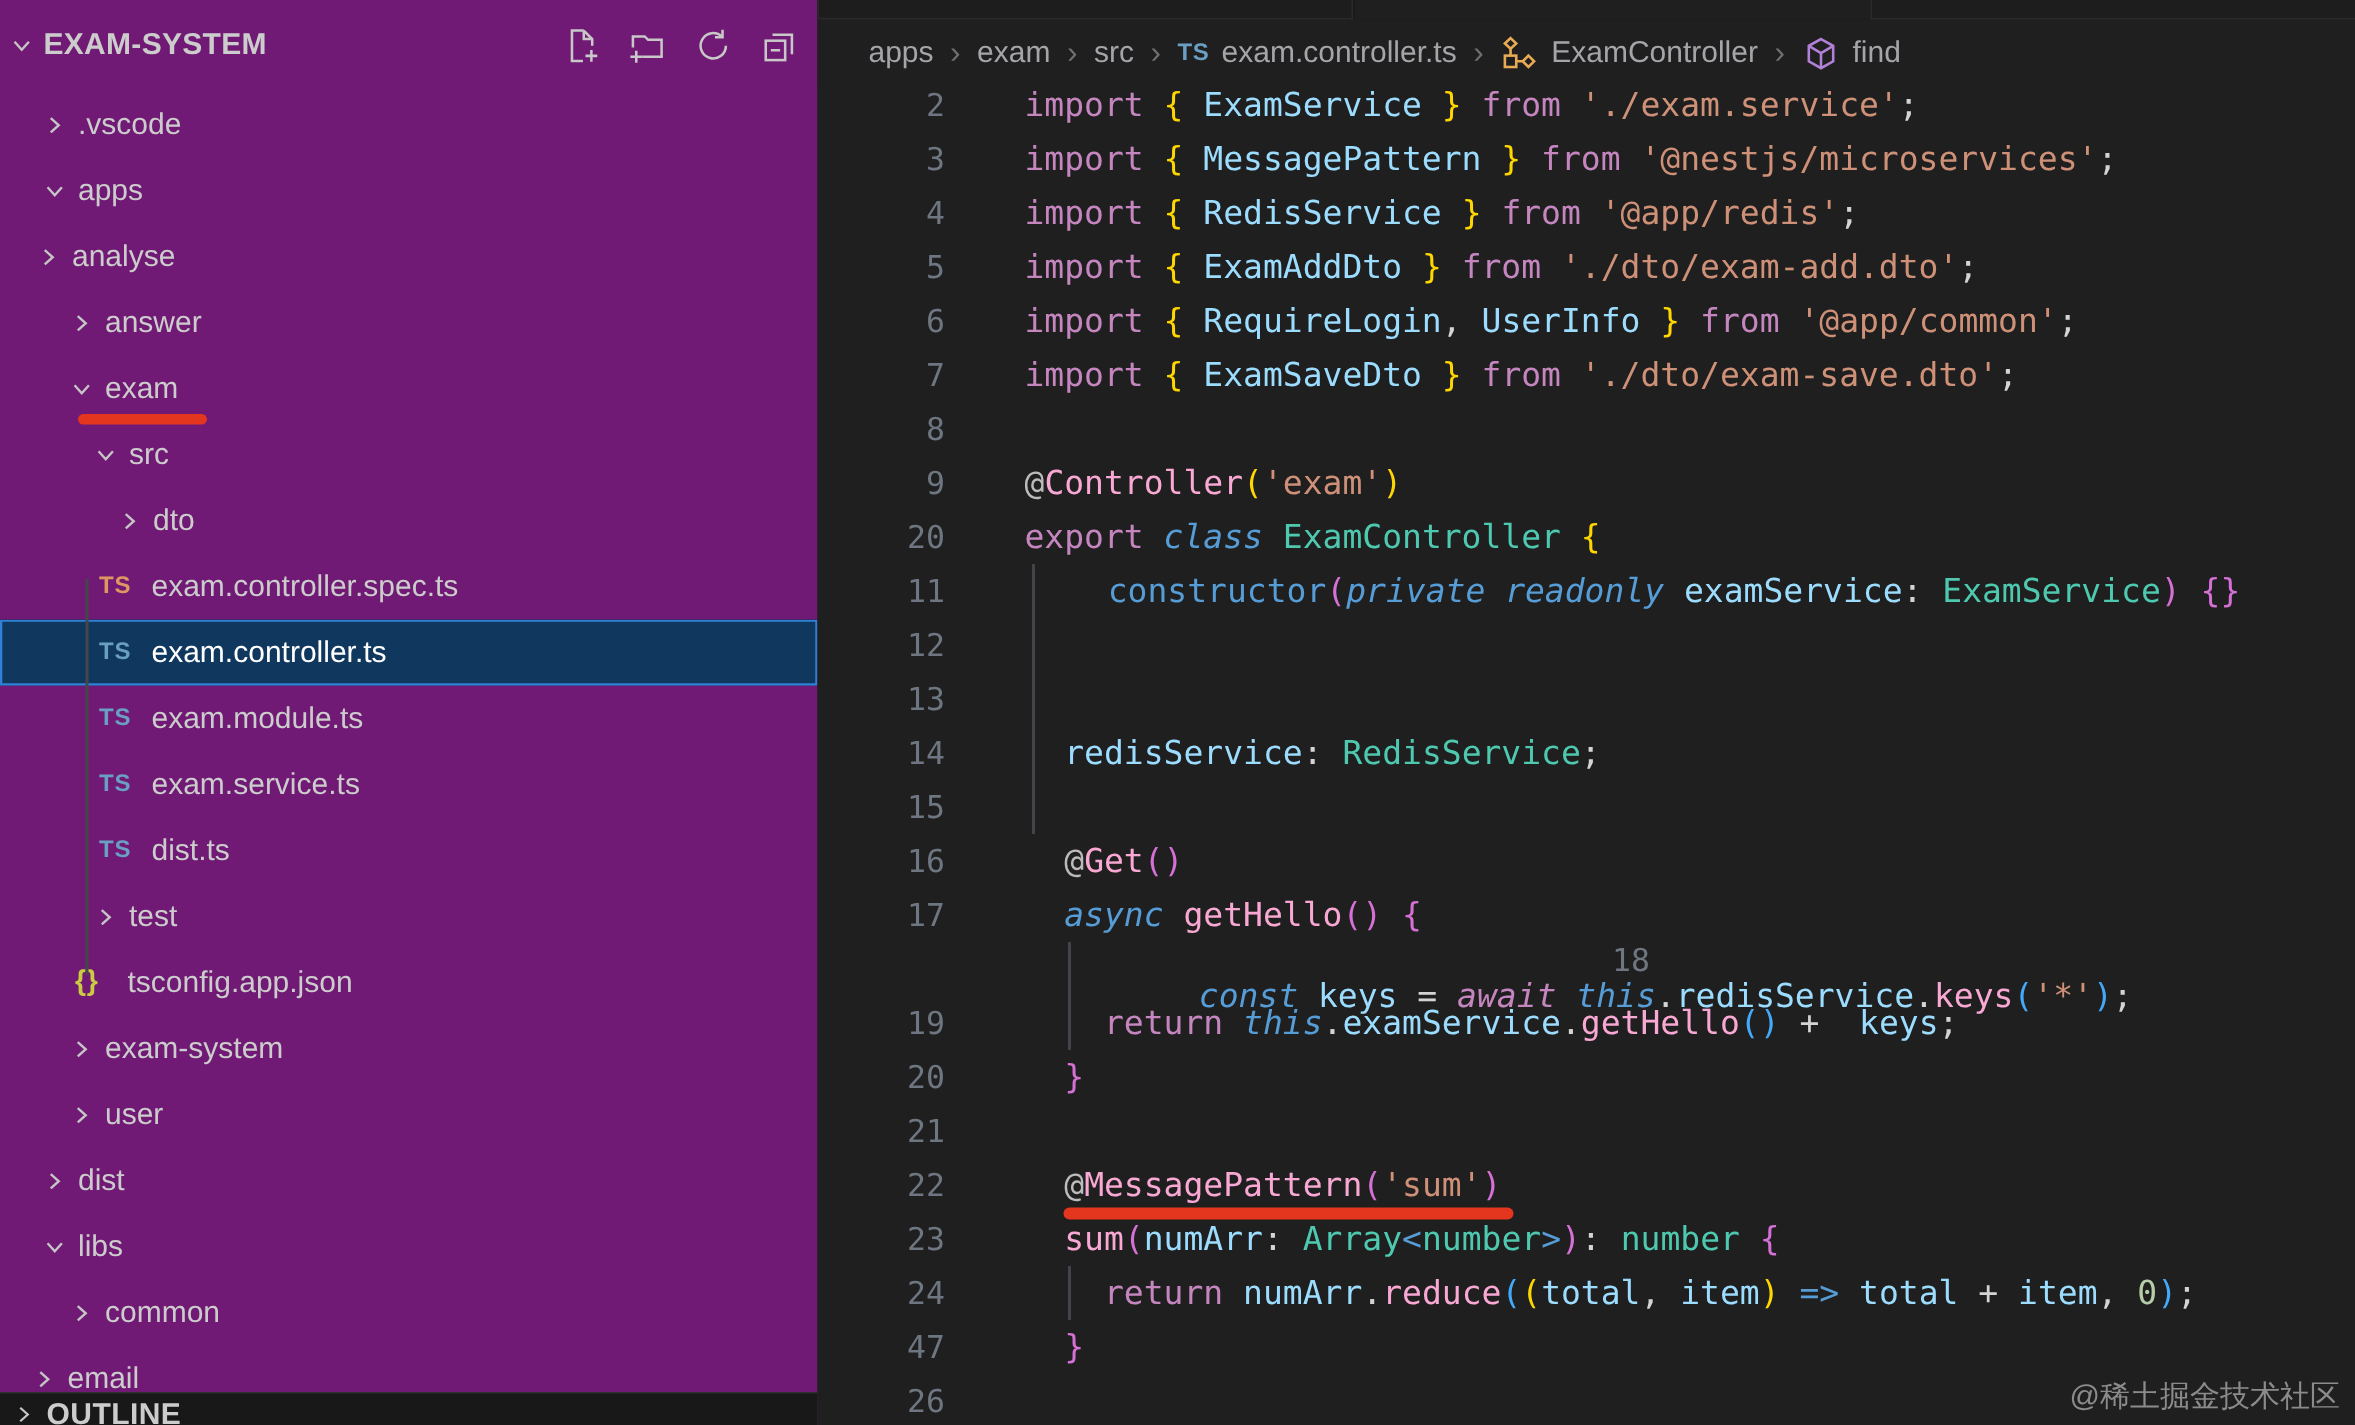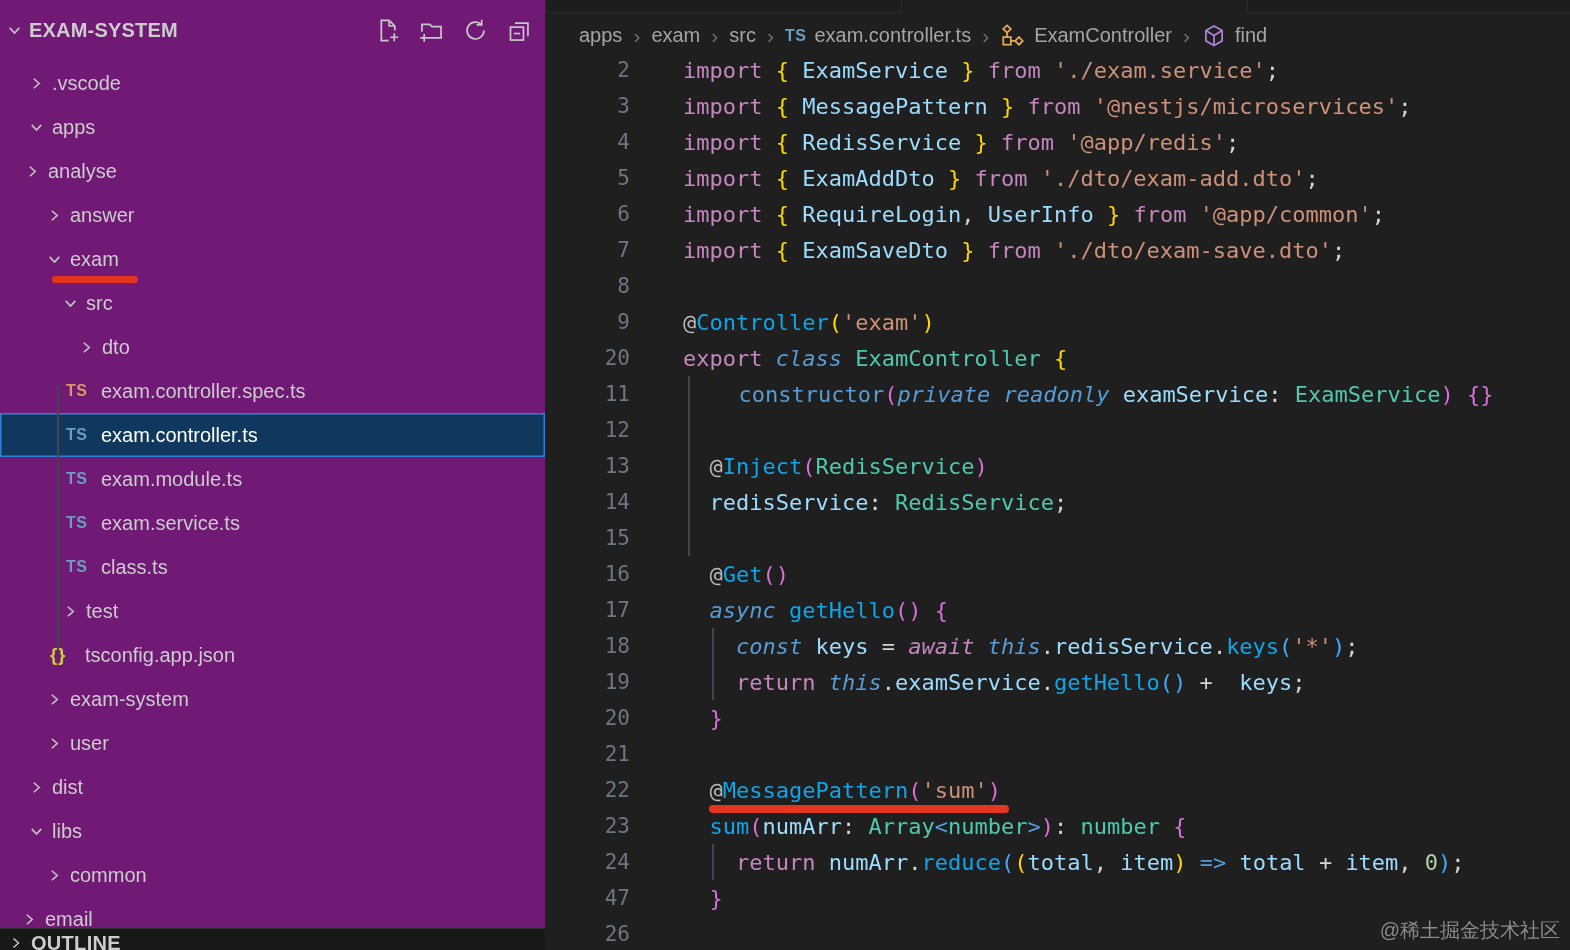--- a/index.html
+++ b/index.html
@@ -52,21 +52,21 @@
   .g2{left:167px;top:628px;height:72px;}
   .g3{left:167px;top:844px;height:36px;}
   .watermark{position:absolute;right:10px;bottom:6px;color:#8b8b8b;font-size:20px;z-index:4;}
   
   .tok-kw{color:#C586C0;}
   .tok-kwi{color:#C586C0;font-style:italic;}
   .tok-kbi{color:#569CD6;font-style:italic;}
   .tok-kb{color:#569CD6;}
   .tok-type{color:#4EC9B0;}
   .tok-var{color:#9CDCFE;}
-  .tok-fn{color:#0ea5e9;margin-top:40px;}
+  .tok-fn{color:#f9a8d4;margin-top:40px;}
   .tok-str{color:#CE9178;}
   .tok-num{color:#B5CEA8;}
   .tok-p{color:#D4D4D4;}
   .tok-at{color:#BBBBBB;}
   .tok-b1{color:#FFD700;}
   .tok-b2{color:#D670D6;}
   .tok-b3{color:#43A9F9;}
   .tok-d{color:#D4D4D4;}
 </style>
 </head>
@@ -157,21 +157,21 @@
         <div class="tree-row" style="padding-left: 66px;">
           <span class="fic ts-blue">TS</span>
           <span class="tree-label">exam.module.ts</span>
         </div>
         <div class="tree-row" style="padding-left: 66px;">
           <span class="fic ts-blue">TS</span>
           <span class="tree-label">exam.service.ts</span>
         </div>
         <div class="tree-row" style="padding-left: 66px;">
           <span class="fic ts-blue">TS</span>
-          <span class="tree-label">class.ts</span>
+          <span class="tree-label">dist.ts</span>
         </div>
         <div class="tree-row" style="padding-left: 62px;">
           <svg class="chev right" viewBox="0 0 16 16">
             <polyline points="5.5 3.5 10.5 8 5.5 12.5" fill="none"></polyline>
           </svg>
           <span class="tree-label">test</span>
         </div>
         <div class="tree-row" style="padding-left: 50px;">
           <span class="fic json-ic">{}</span>
           <span class="tree-label">tsconfig.app.json</span>
@@ -265,39 +265,38 @@
         <div class="code-line" style="top: 376px; gap: 29px;">
           <span class="gutter">11</span>
           <span class="code-text"><span class="tok-d">  </span><span class="tok-kb">constructor</span><span class="tok-b2">(</span><span class="tok-kbi">private </span><span class="tok-kbi">readonly </span><span class="tok-var">examService</span><span class="tok-p">: </span><span class="tok-type">ExamService</span><span class="tok-b2">)</span><span class="tok-d"> </span><span class="tok-b2">{}</span></span>
         </div>
         <div class="code-line" style="top: 412px;">
           <span class="gutter">12</span>
           <span class="code-text"></span>
         </div>
         <div class="code-line" style="top: 448px;">
           <span class="gutter">13</span>
-          <span class="code-text"><span class="tok-d">  </span><span class="tok-at">@</span><span class="tok-fn">Inject</span><span class="tok-b2">(</span><span class="tok-type">RedisService</span><span class="tok-b2">)</span></span>
         </div>
         <div class="code-line" style="top: 484px;">
           <span class="gutter">14</span>
           <span class="code-text"><span class="tok-d">  </span><span class="tok-var">redisService</span><span class="tok-p">: </span><span class="tok-type">RedisService</span><span class="tok-p">;</span></span>
         </div>
         <div class="code-line" style="top: 520px;">
           <span class="gutter">15</span>
           <span class="code-text"></span>
         </div>
         <div class="code-line" style="top: 556px;">
           <span class="gutter">16</span>
           <span class="code-text"><span class="tok-d">  </span><span class="tok-at">@</span><span class="tok-fn">Get</span><span class="tok-b2">()</span></span>
         </div>
         <div class="code-line" style="top: 592px;">
           <span class="gutter">17</span>
           <span class="code-text"><span class="tok-d">  </span><span class="tok-kbi">async </span><span class="tok-fn">getHello</span><span class="tok-b2">()</span><span class="tok-d"> </span><span class="tok-b2">{</span></span>
         </div>
-        <div class="code-line" style="top: 628px;">
+        <div class="code-line" style="top: 628px; flex-direction: column;">
           <span class="gutter">18</span>
           <span class="code-text"><span class="tok-d">    </span><span class="tok-kbi">const </span><span class="tok-var">keys</span><span class="tok-d"> </span><span class="tok-p">=</span><span class="tok-d"> </span><span class="tok-kwi">await </span><span class="tok-kbi">this</span><span class="tok-p">.</span><span class="tok-var">redisService</span><span class="tok-p">.</span><span class="tok-fn">keys</span><span class="tok-b3">(</span><span class="tok-str">'*'</span><span class="tok-b3">)</span><span class="tok-p">;</span></span>
         </div>
         <div class="code-line" style="top: 664px;">
           <span class="gutter">19</span>
           <span class="code-text"><span class="tok-d">    </span><span class="tok-kw">return </span><span class="tok-kbi">this</span><span class="tok-p">.</span><span class="tok-var">examService</span><span class="tok-p">.</span><span class="tok-fn">getHello</span><span class="tok-b3">()</span><span class="tok-d"> </span><span class="tok-p">+</span><span class="tok-d">  </span><span class="tok-var">keys</span><span class="tok-p">;</span></span>
         </div>
         <div class="code-line" style="top: 700px;">
           <span class="gutter">20</span>
           <span class="code-text"><span class="tok-d">  </span><span class="tok-b2">}</span></span>

